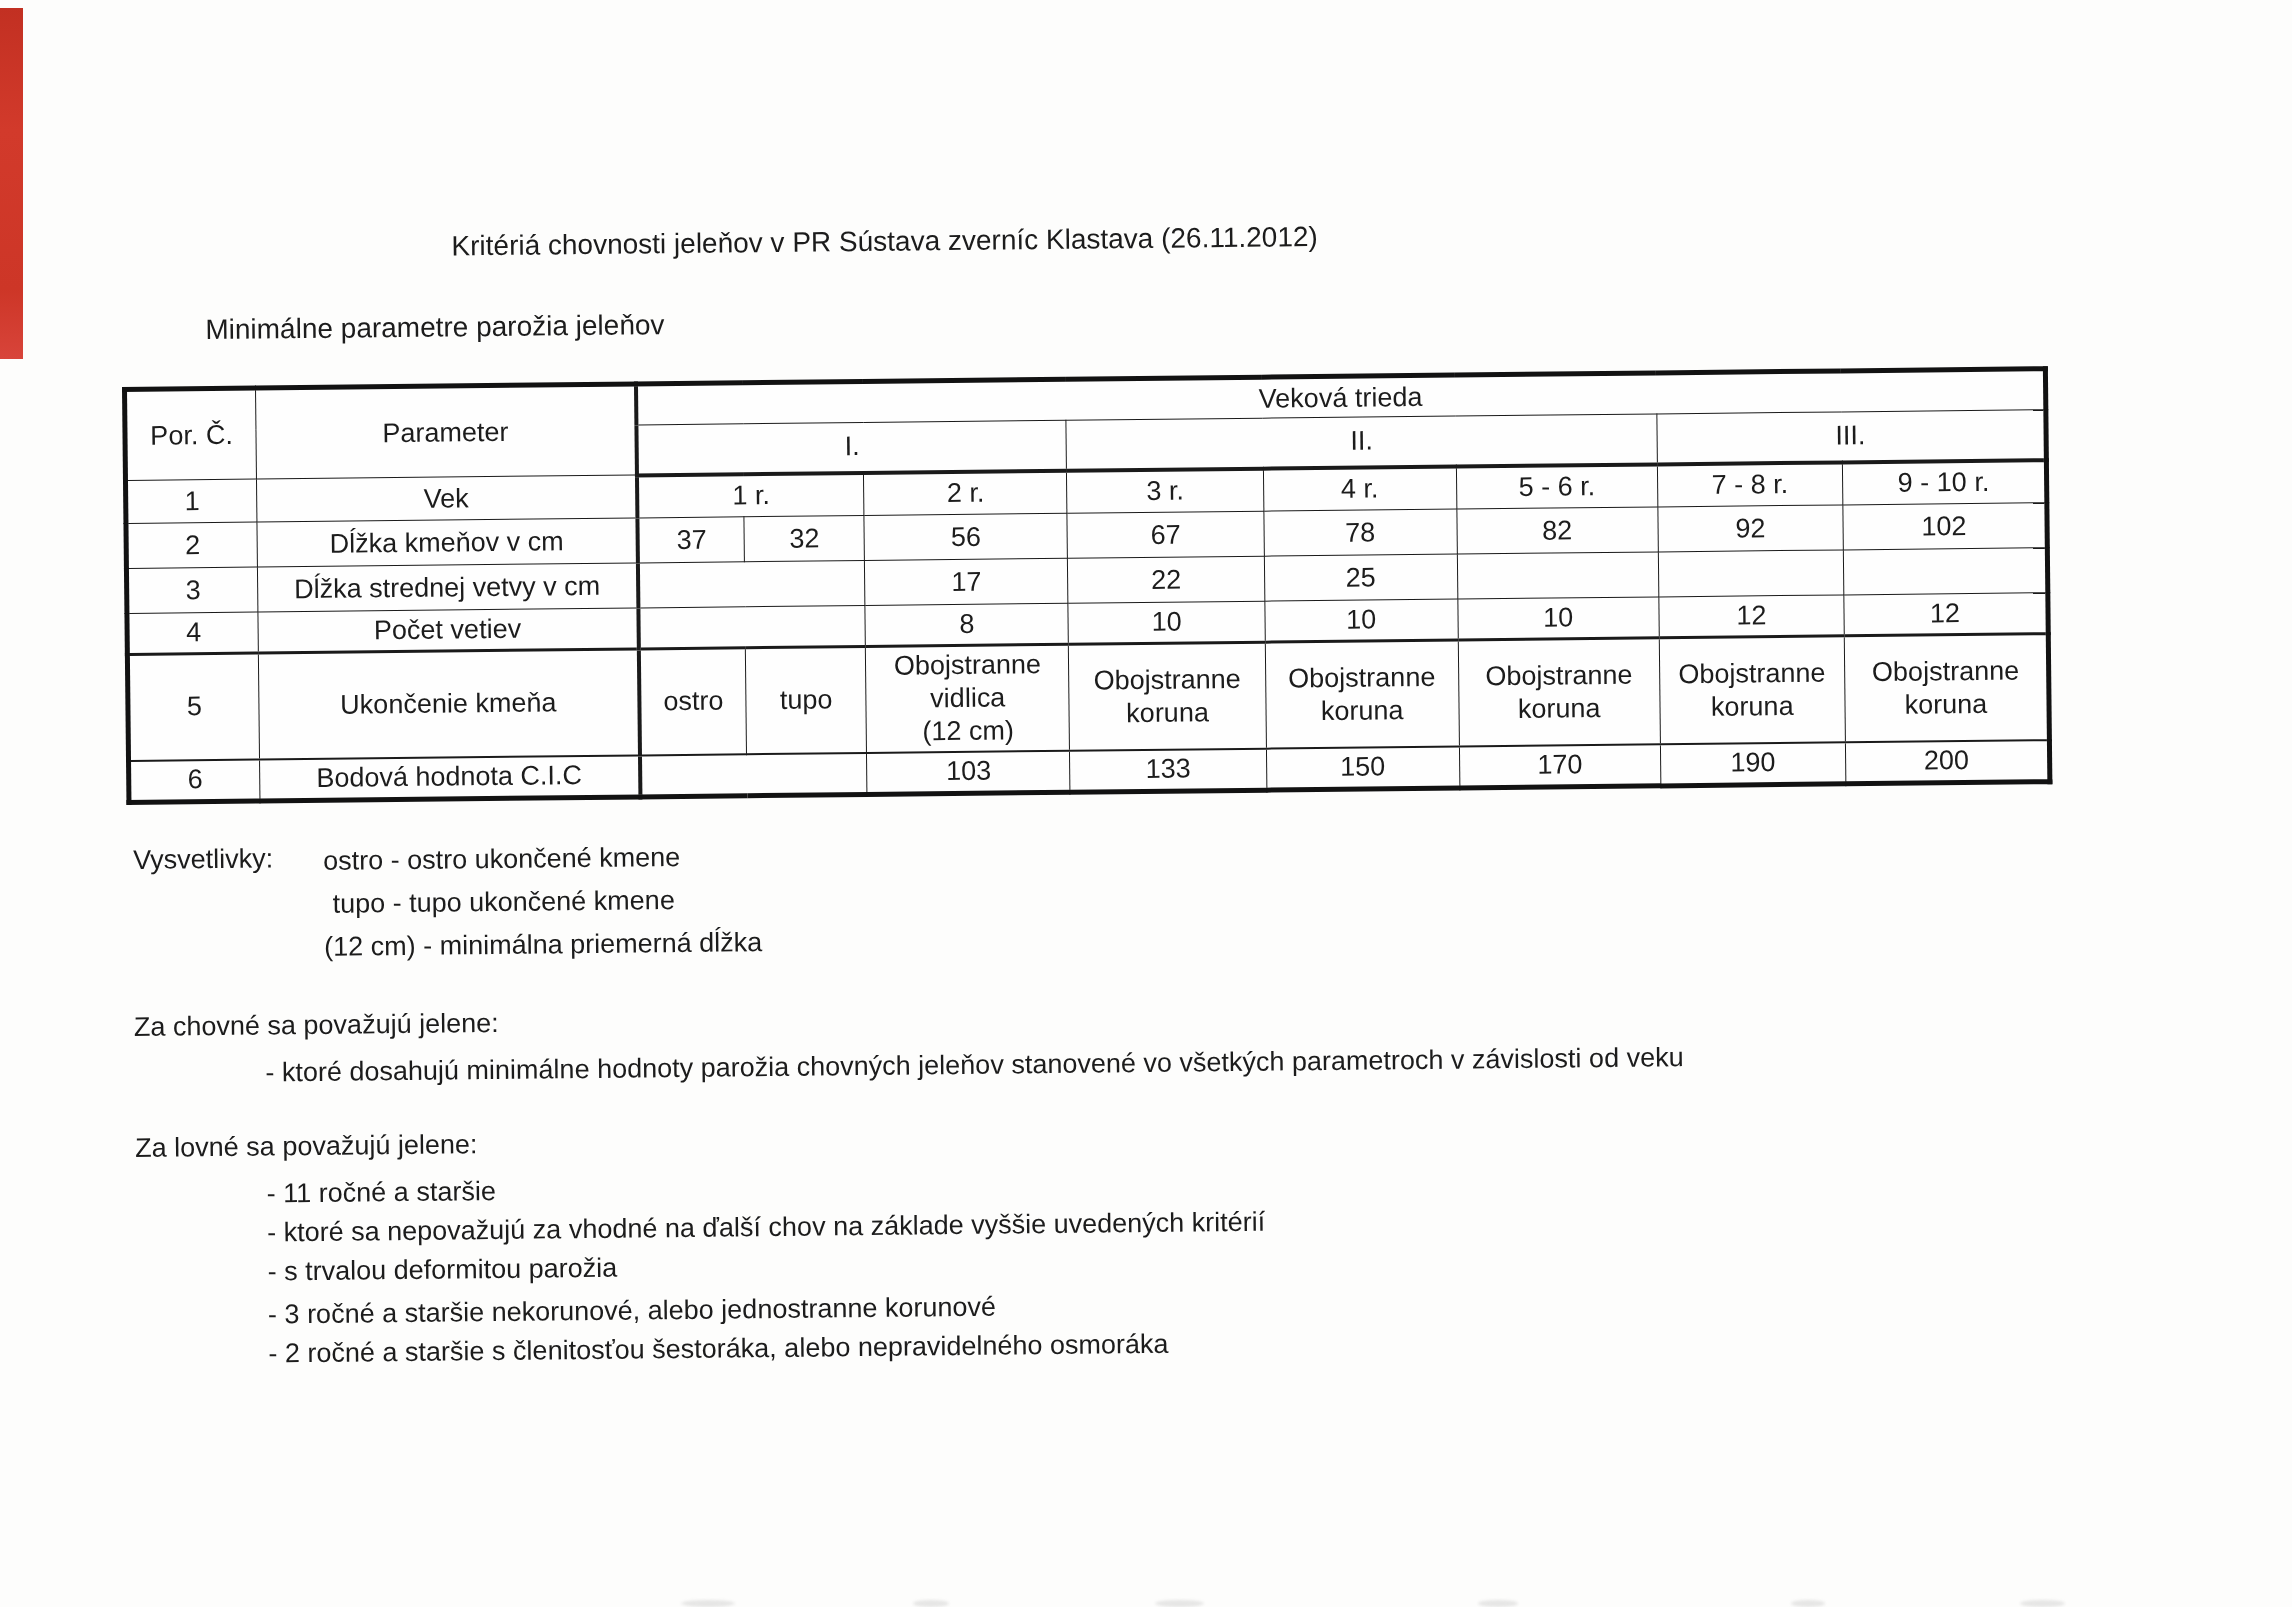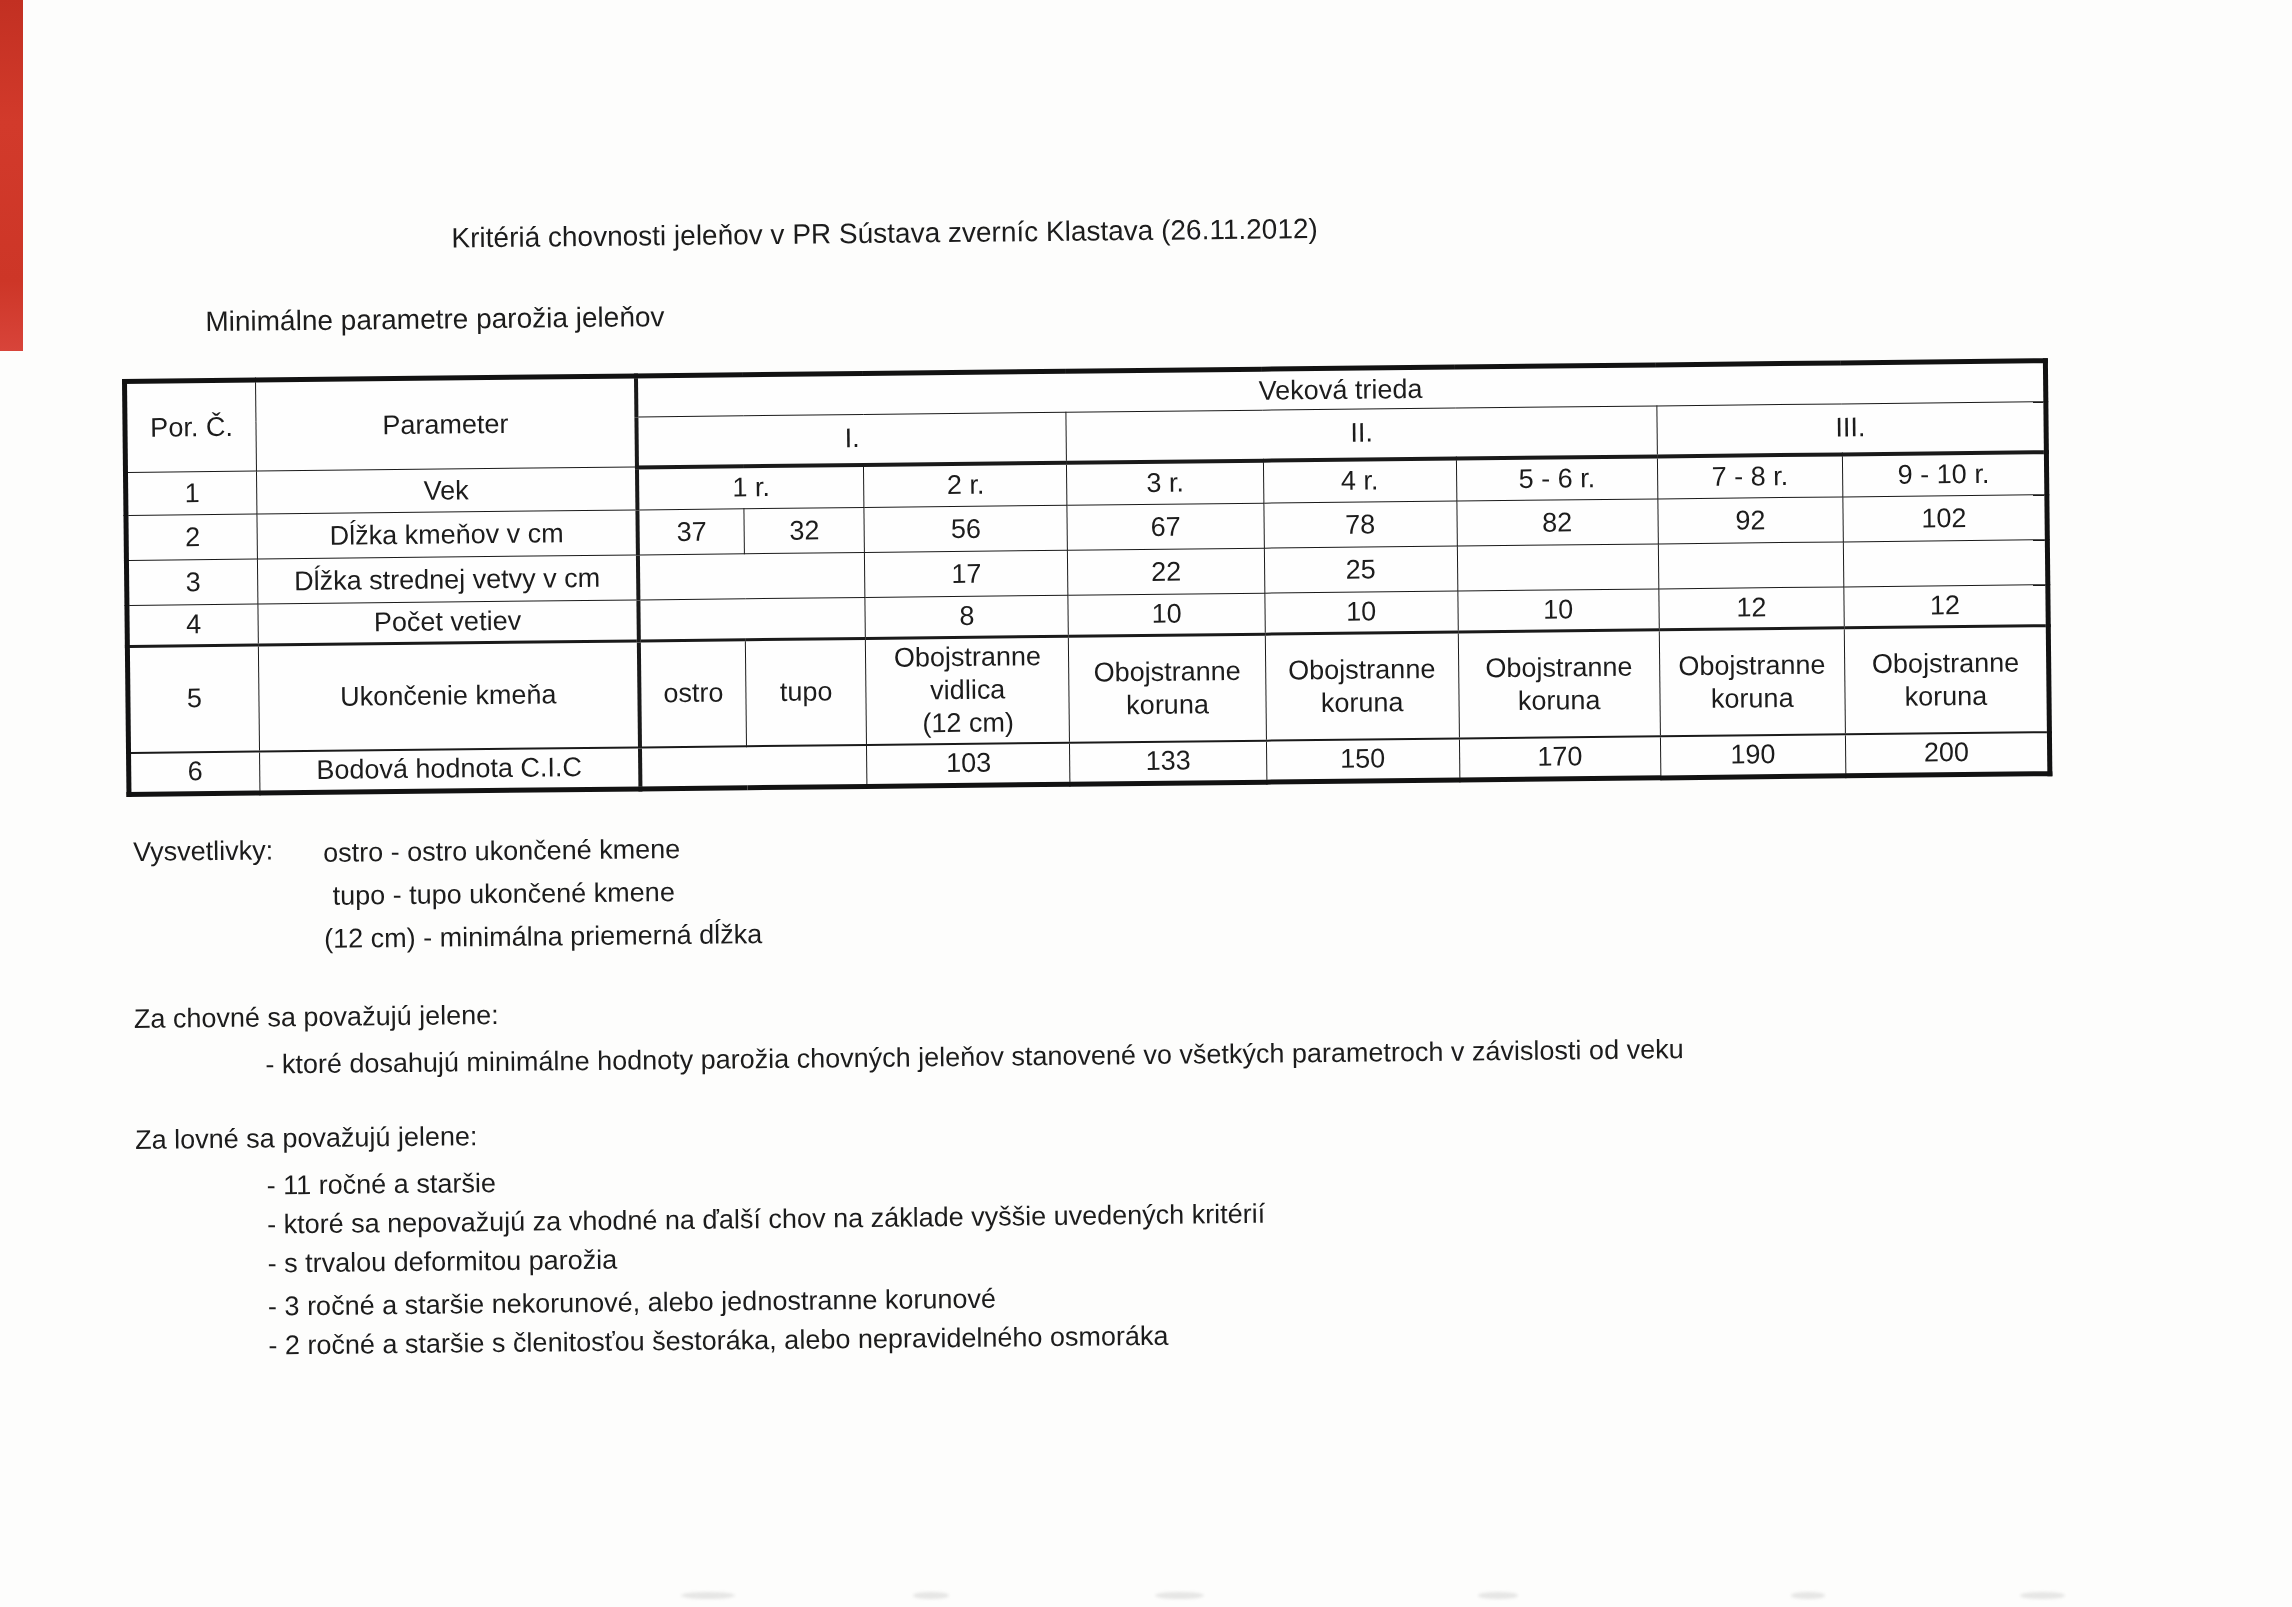--- a/index.html
+++ b/index.html
@@ -4,21 +4,21 @@
 <style>
   html,body{margin:0;padding:0;}
   body{
     width:2293px;height:1608px;
     background:#fdfdfc;
     font-family:"Liberation Sans","DejaVu Sans",sans-serif;
     color:#1c1c1c;
     overflow:hidden;
     position:relative;
   }
-  .page{position:absolute;inset:0;}
+  .page{position:absolute;inset:0;margin-top:8px;}
 
   
   .red-stripe{
     position:absolute;left:0;top:0;width:23px;height:351px;
     background:linear-gradient(180deg,#c23022 0%,#d23a2b 35%,#cd3627 80%,#d8443a 100%);
   }
 
   
   .sheet{
     position:absolute;inset:0;

